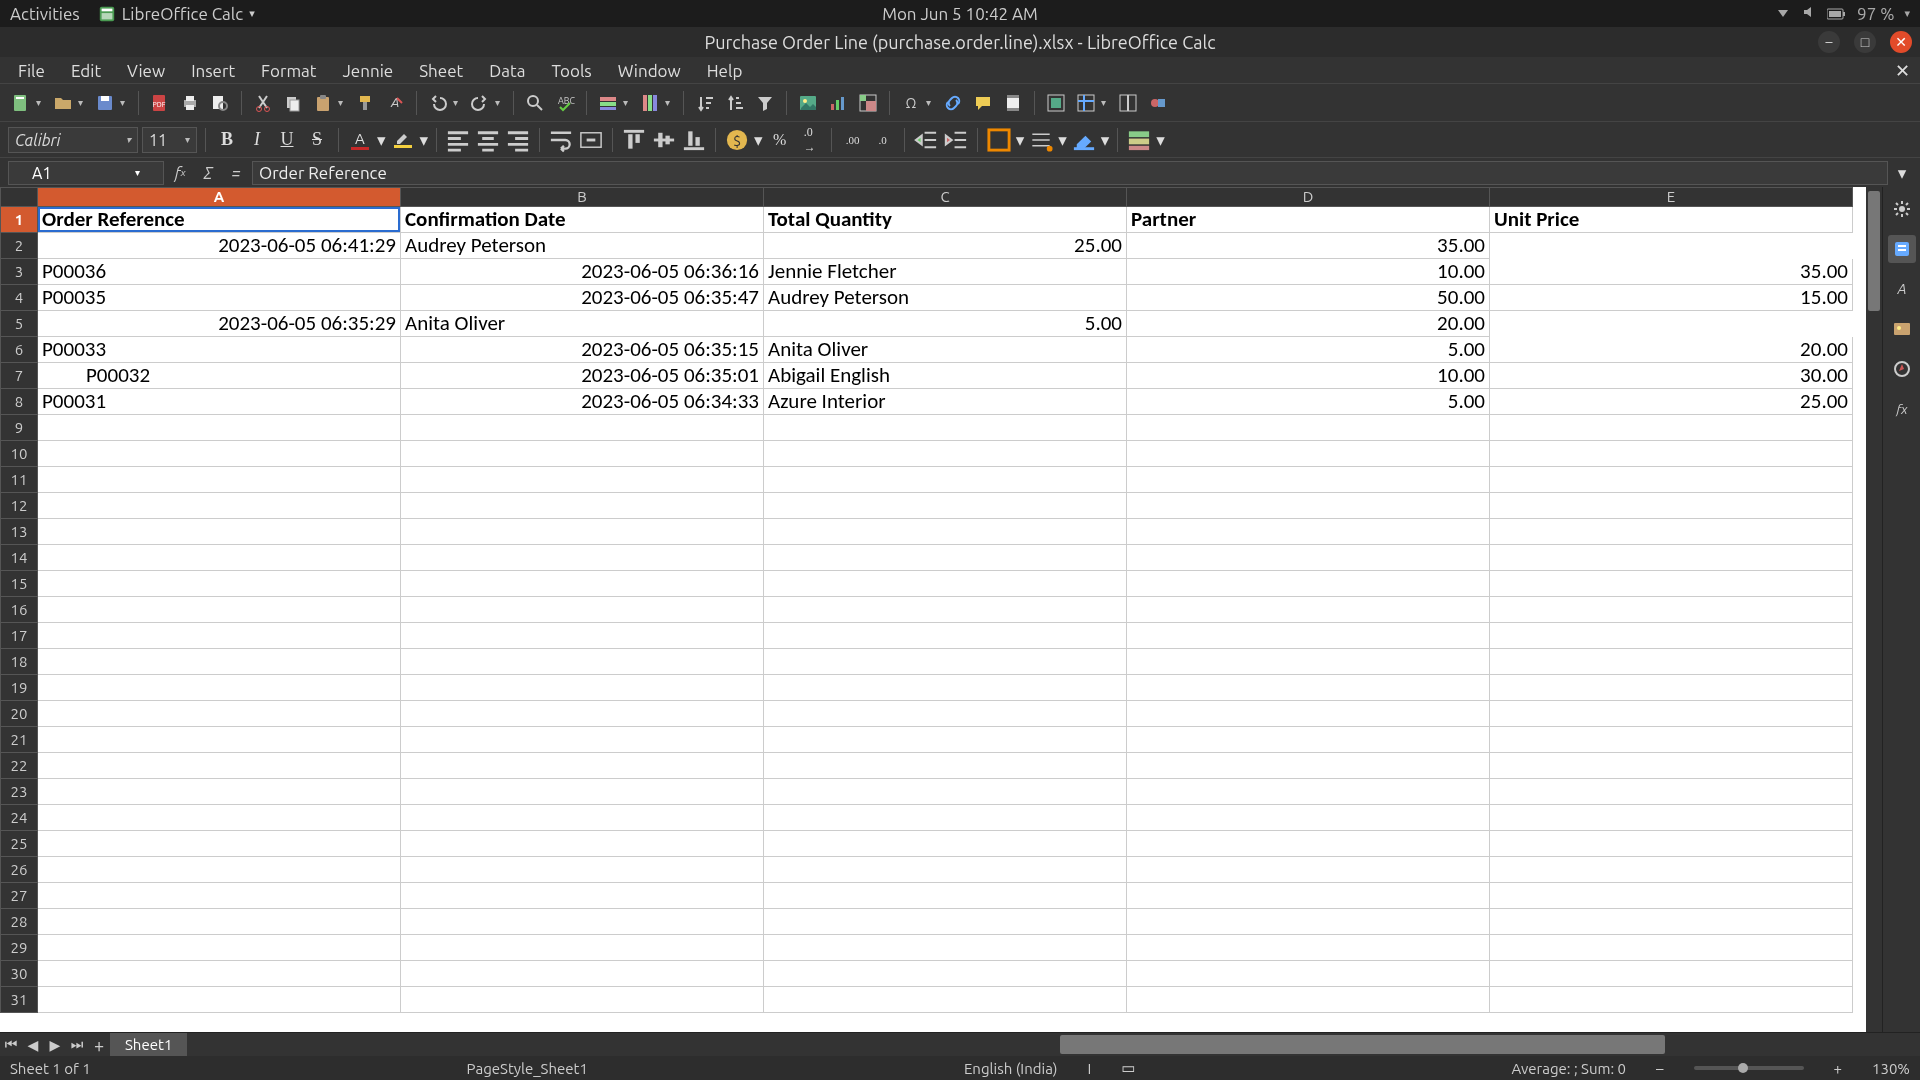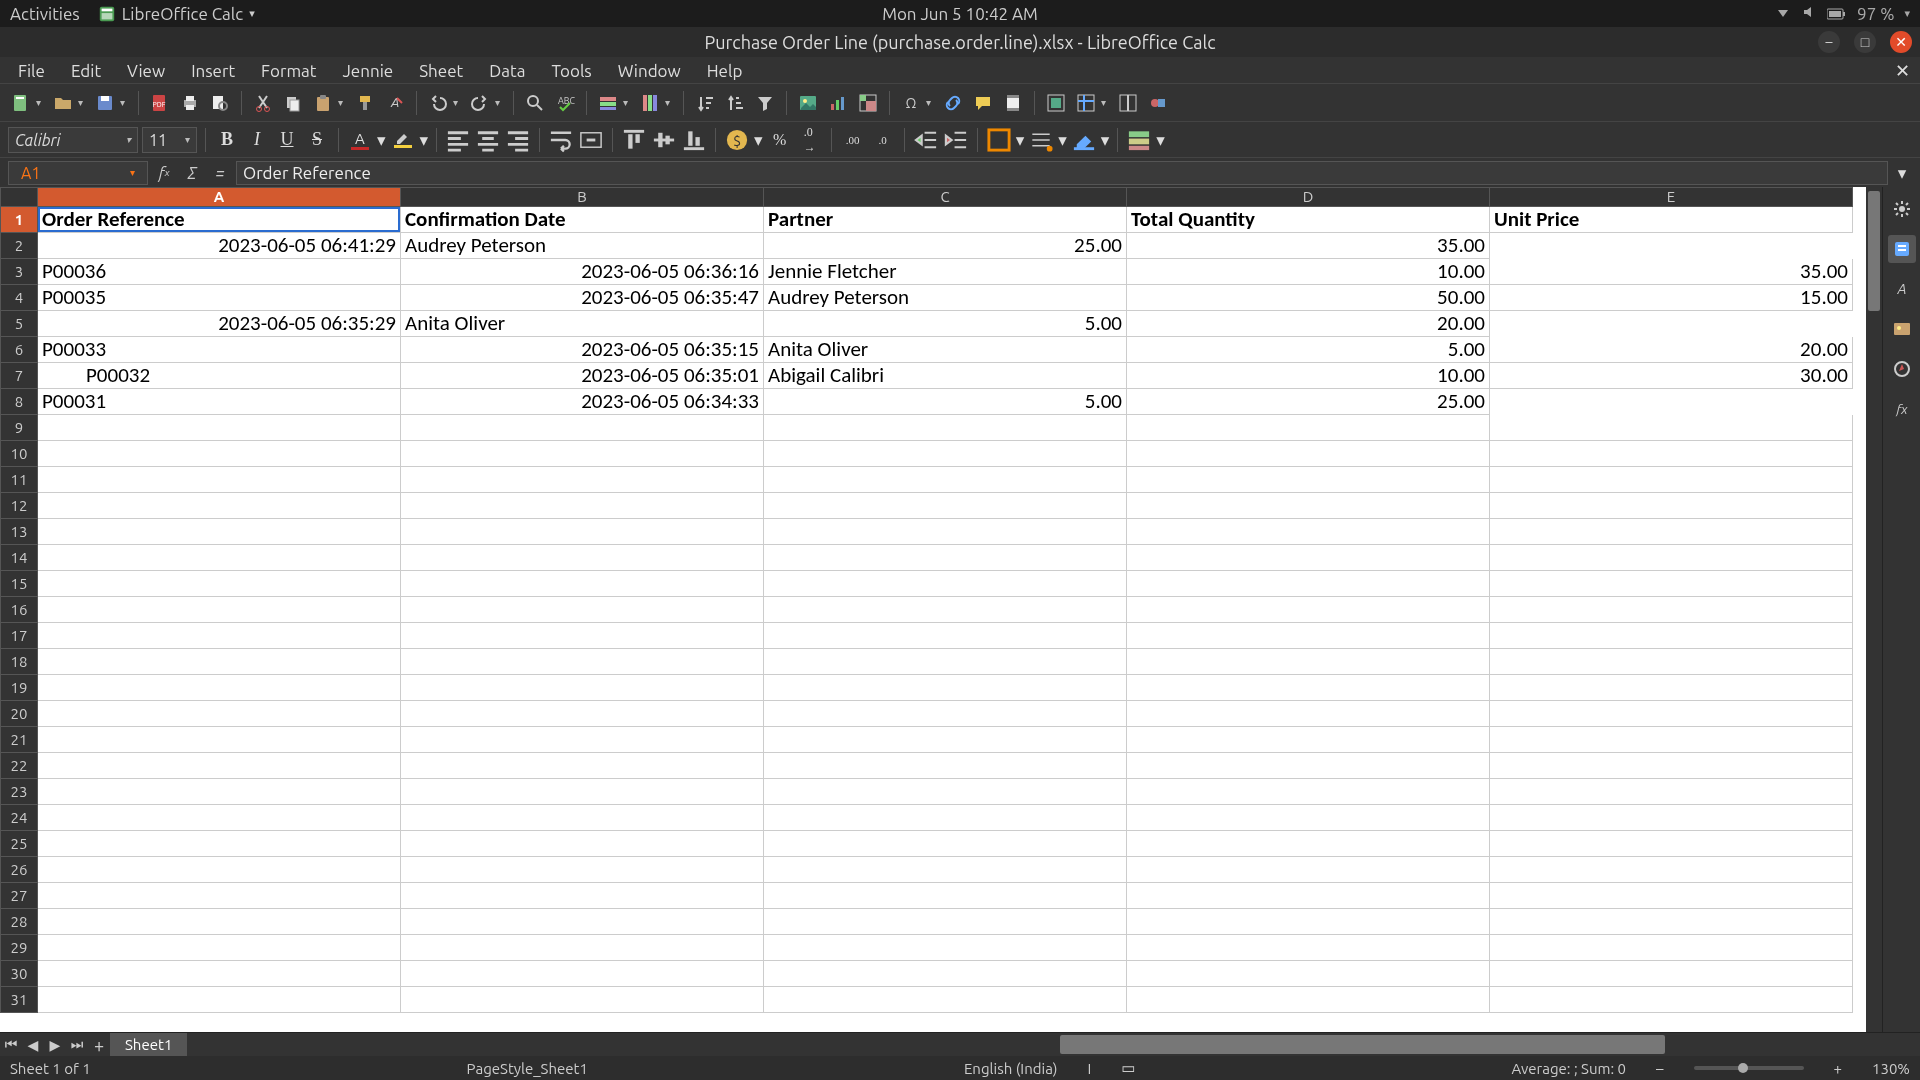--- a/index.html
+++ b/index.html
@@ -38,21 +38,21 @@
 #formatbar .combo.font-name { width: 130px; font-style: italic; }
 #formatbar .combo.font-size { width: 55px; }
 #formatbar .combo .arrow { margin-left: auto; font-size: 10px; color: #bbb; }
 #formatbar .tbtn { width: 26px; height: 26px; display: flex; align-items: center; justify-content: center; cursor: pointer; border-radius: 3px; color: #ddd; font-size: 18px; font-family: "Times New Roman", serif; }
 #formatbar .tsep { width: 1px; height: 24px; background: #555; margin: 0 4px; }
 #formatbar .color-strip { display:flex; flex-direction:column; align-items:center; }
 #formatbar .color-strip .bar { width: 18px; height: 3px; }
 
 
 #formulabar { height: 30px; background: #333; display: flex; align-items: center; padding: 0 8px; gap: 4px; border-top: 1px solid #444; }
-#formulabar .nameBox { width: 140px; height: 24px; background: #3a3a3a; border: 1px solid #555; padding: 0 12px; color: #f97316; font-size: 16px; display: flex; align-items: center; }
+#formulabar .nameBox { width: 156px; height: 24px; background: #3a3a3a; border: 1px solid #555; padding: 0 23px; color: #ffffff; font-size: 16px; display: flex; align-items: center; }
 #formulabar .nameBox .arrow { margin-left: auto; font-size: 10px; }
 #formulabar .fb-btn { width: 24px; height: 24px; display: flex; align-items: center; justify-content: center; cursor: pointer; font-size: 16px; color: #ccc; font-style: italic; }
 #formulabar .fb-input { flex: 1; height: 24px; background: #3a3a3a; border: 1px solid #555; padding: 0 6px; color: #eee; font-size: 17px; display: flex; align-items: center; }
 #formulabar .fb-expand { width: 20px; display:flex; justify-content:center; align-items:center; cursor:pointer; }
 
 
 #workspace { position: relative; height: calc(1080px - 27px - 30px - 26px - 38px - 36px - 30px - 24px - 24px); display: flex; }
 #grid-container { flex: 1; display: flex; position: relative; background: #fff; }
 #grid { position: relative; }
 #colhdr-corner { position: absolute; left: 0; top: 0; width: 38px; height: 20px; background: #333; border: 1px solid #555; z-index: 3; }
@@ -550,22 +550,22 @@
           <div class="rowhdr">27</div>
           <div class="rowhdr">28</div>
           <div class="rowhdr">29</div>
           <div class="rowhdr">30</div>
           <div class="rowhdr">31</div>
         </div>
       <div id="cells">
           <div class="cellrow">
             <div class="cell hdr" style="width: 363px;">Order Reference</div>
             <div class="cell hdr" style="width: 363px;">Confirmation Date</div>
+            <div class="cell hdr" style="width: 363px;">Total Quantity</div>
             <div class="cell hdr" style="width: 363px;">Partner</div>
-            <div class="cell hdr" style="width: 363px;">Total Quantity</div>
             <div class="cell hdr" style="width: 363px;">Unit Price</div>
           </div>
           <div class="cellrow">
             <div class="cell r" style="width: 363px;">2023-06-05 06:41:29</div>
             <div class="cell" style="width: 363px;">Audrey Peterson</div>
             <div class="cell r" style="width: 363px;">25.00</div>
             <div class="cell r" style="width: 363px;">35.00</div>
           </div>
           <div class="cellrow">
             <div class="cell" style="width: 363px;">P00036</div>
@@ -590,27 +590,28 @@
           <div class="cellrow">
             <div class="cell" style="width: 363px;">P00033</div>
             <div class="cell r" style="width: 363px;">2023-06-05 06:35:15</div>
             <div class="cell" style="width: 363px;">Anita Oliver</div>
             <div class="cell r" style="width: 363px;">5.00</div>
             <div class="cell r" style="width: 363px;">20.00</div>
           </div>
           <div class="cellrow">
             <div class="cell" style="width: 363px; padding-left: 48px;">P00032</div>
             <div class="cell r" style="width: 363px;">2023-06-05 06:35:01</div>
-            <div class="cell" style="width: 363px;">Abigail Calibri</div>
+            <div class="cell" style="width: 363px;">Abigail English</div>
             <div class="cell r" style="width: 363px;">10.00</div>
             <div class="cell r" style="width: 363px;">30.00</div>
           </div>
           <div class="cellrow">
             <div class="cell" style="width: 363px;">P00031</div>
             <div class="cell r" style="width: 363px;">2023-06-05 06:34:33</div>
+            <div class="cell" style="width: 363px;">Azure Interior</div>
             <div class="cell r" style="width: 363px;">5.00</div>
             <div class="cell r" style="width: 363px;">25.00</div>
           </div>
           <div class="cellrow">
             <div class="cell" style="width: 363px;"></div>
             <div class="cell r" style="width: 363px;"></div>
             <div class="cell" style="width: 363px;"></div>
             <div class="cell r" style="width: 363px;"></div>
             <div class="cell r" style="width: 363px;"></div>
           </div>

